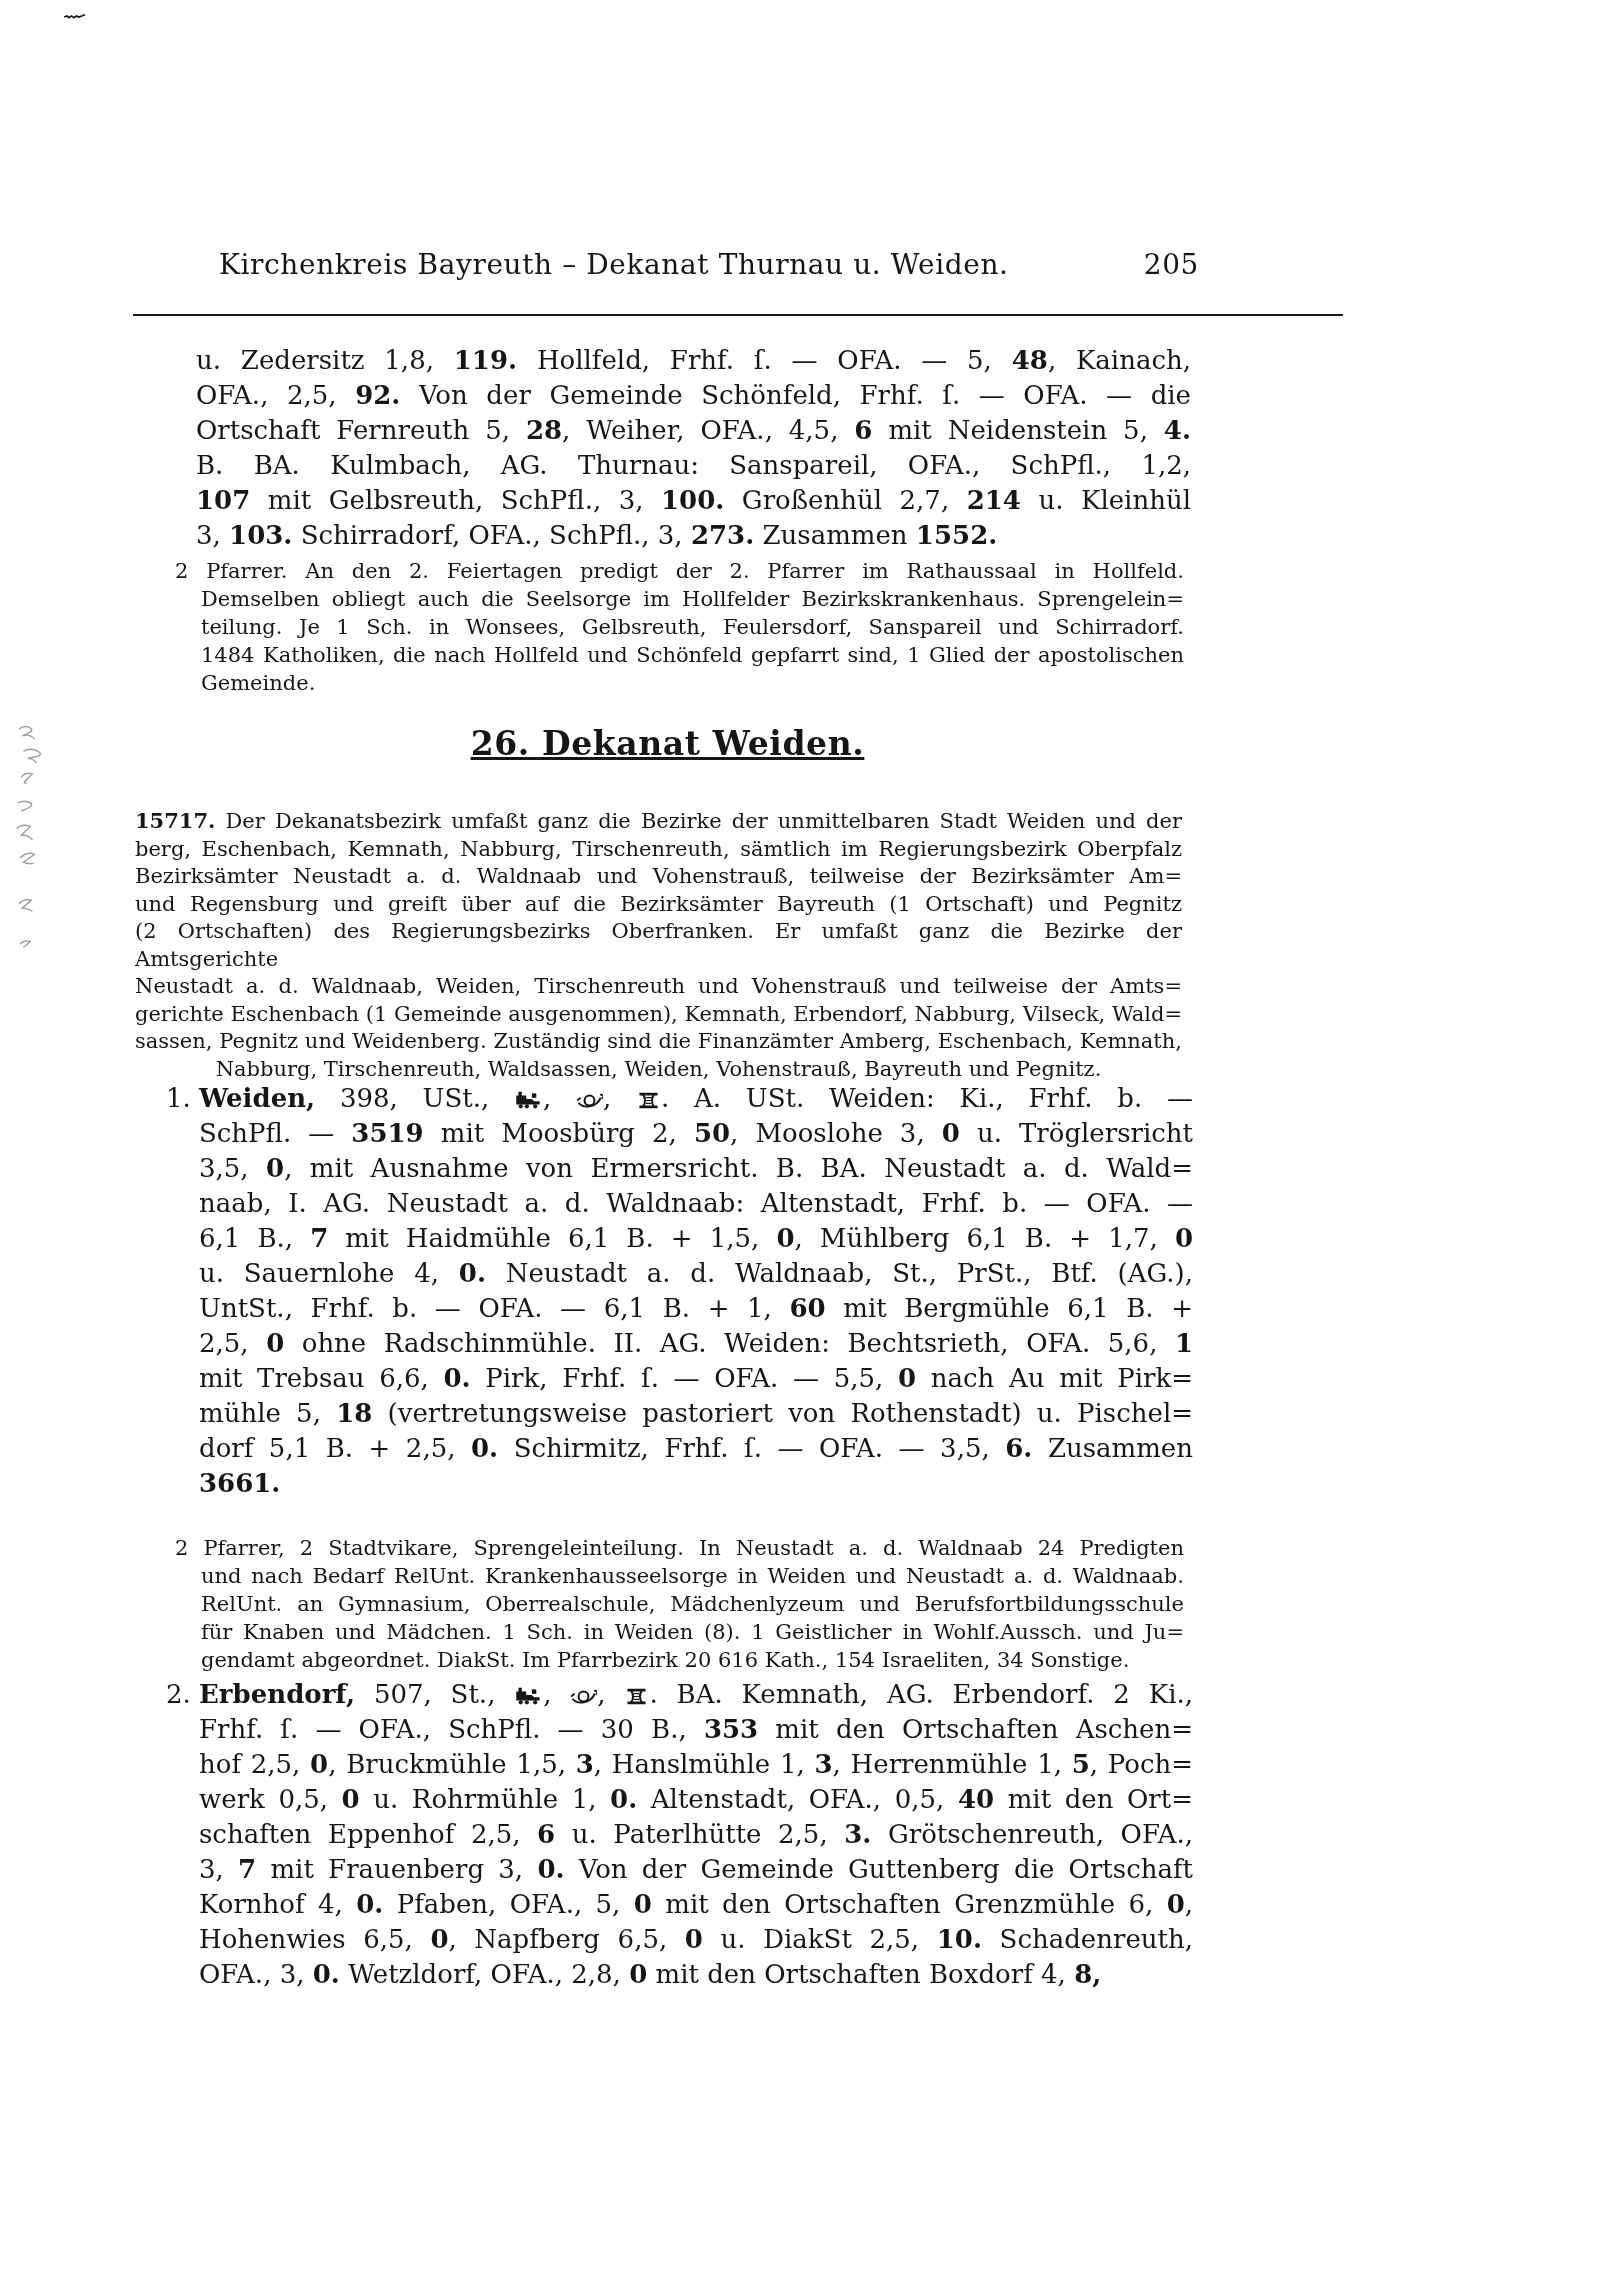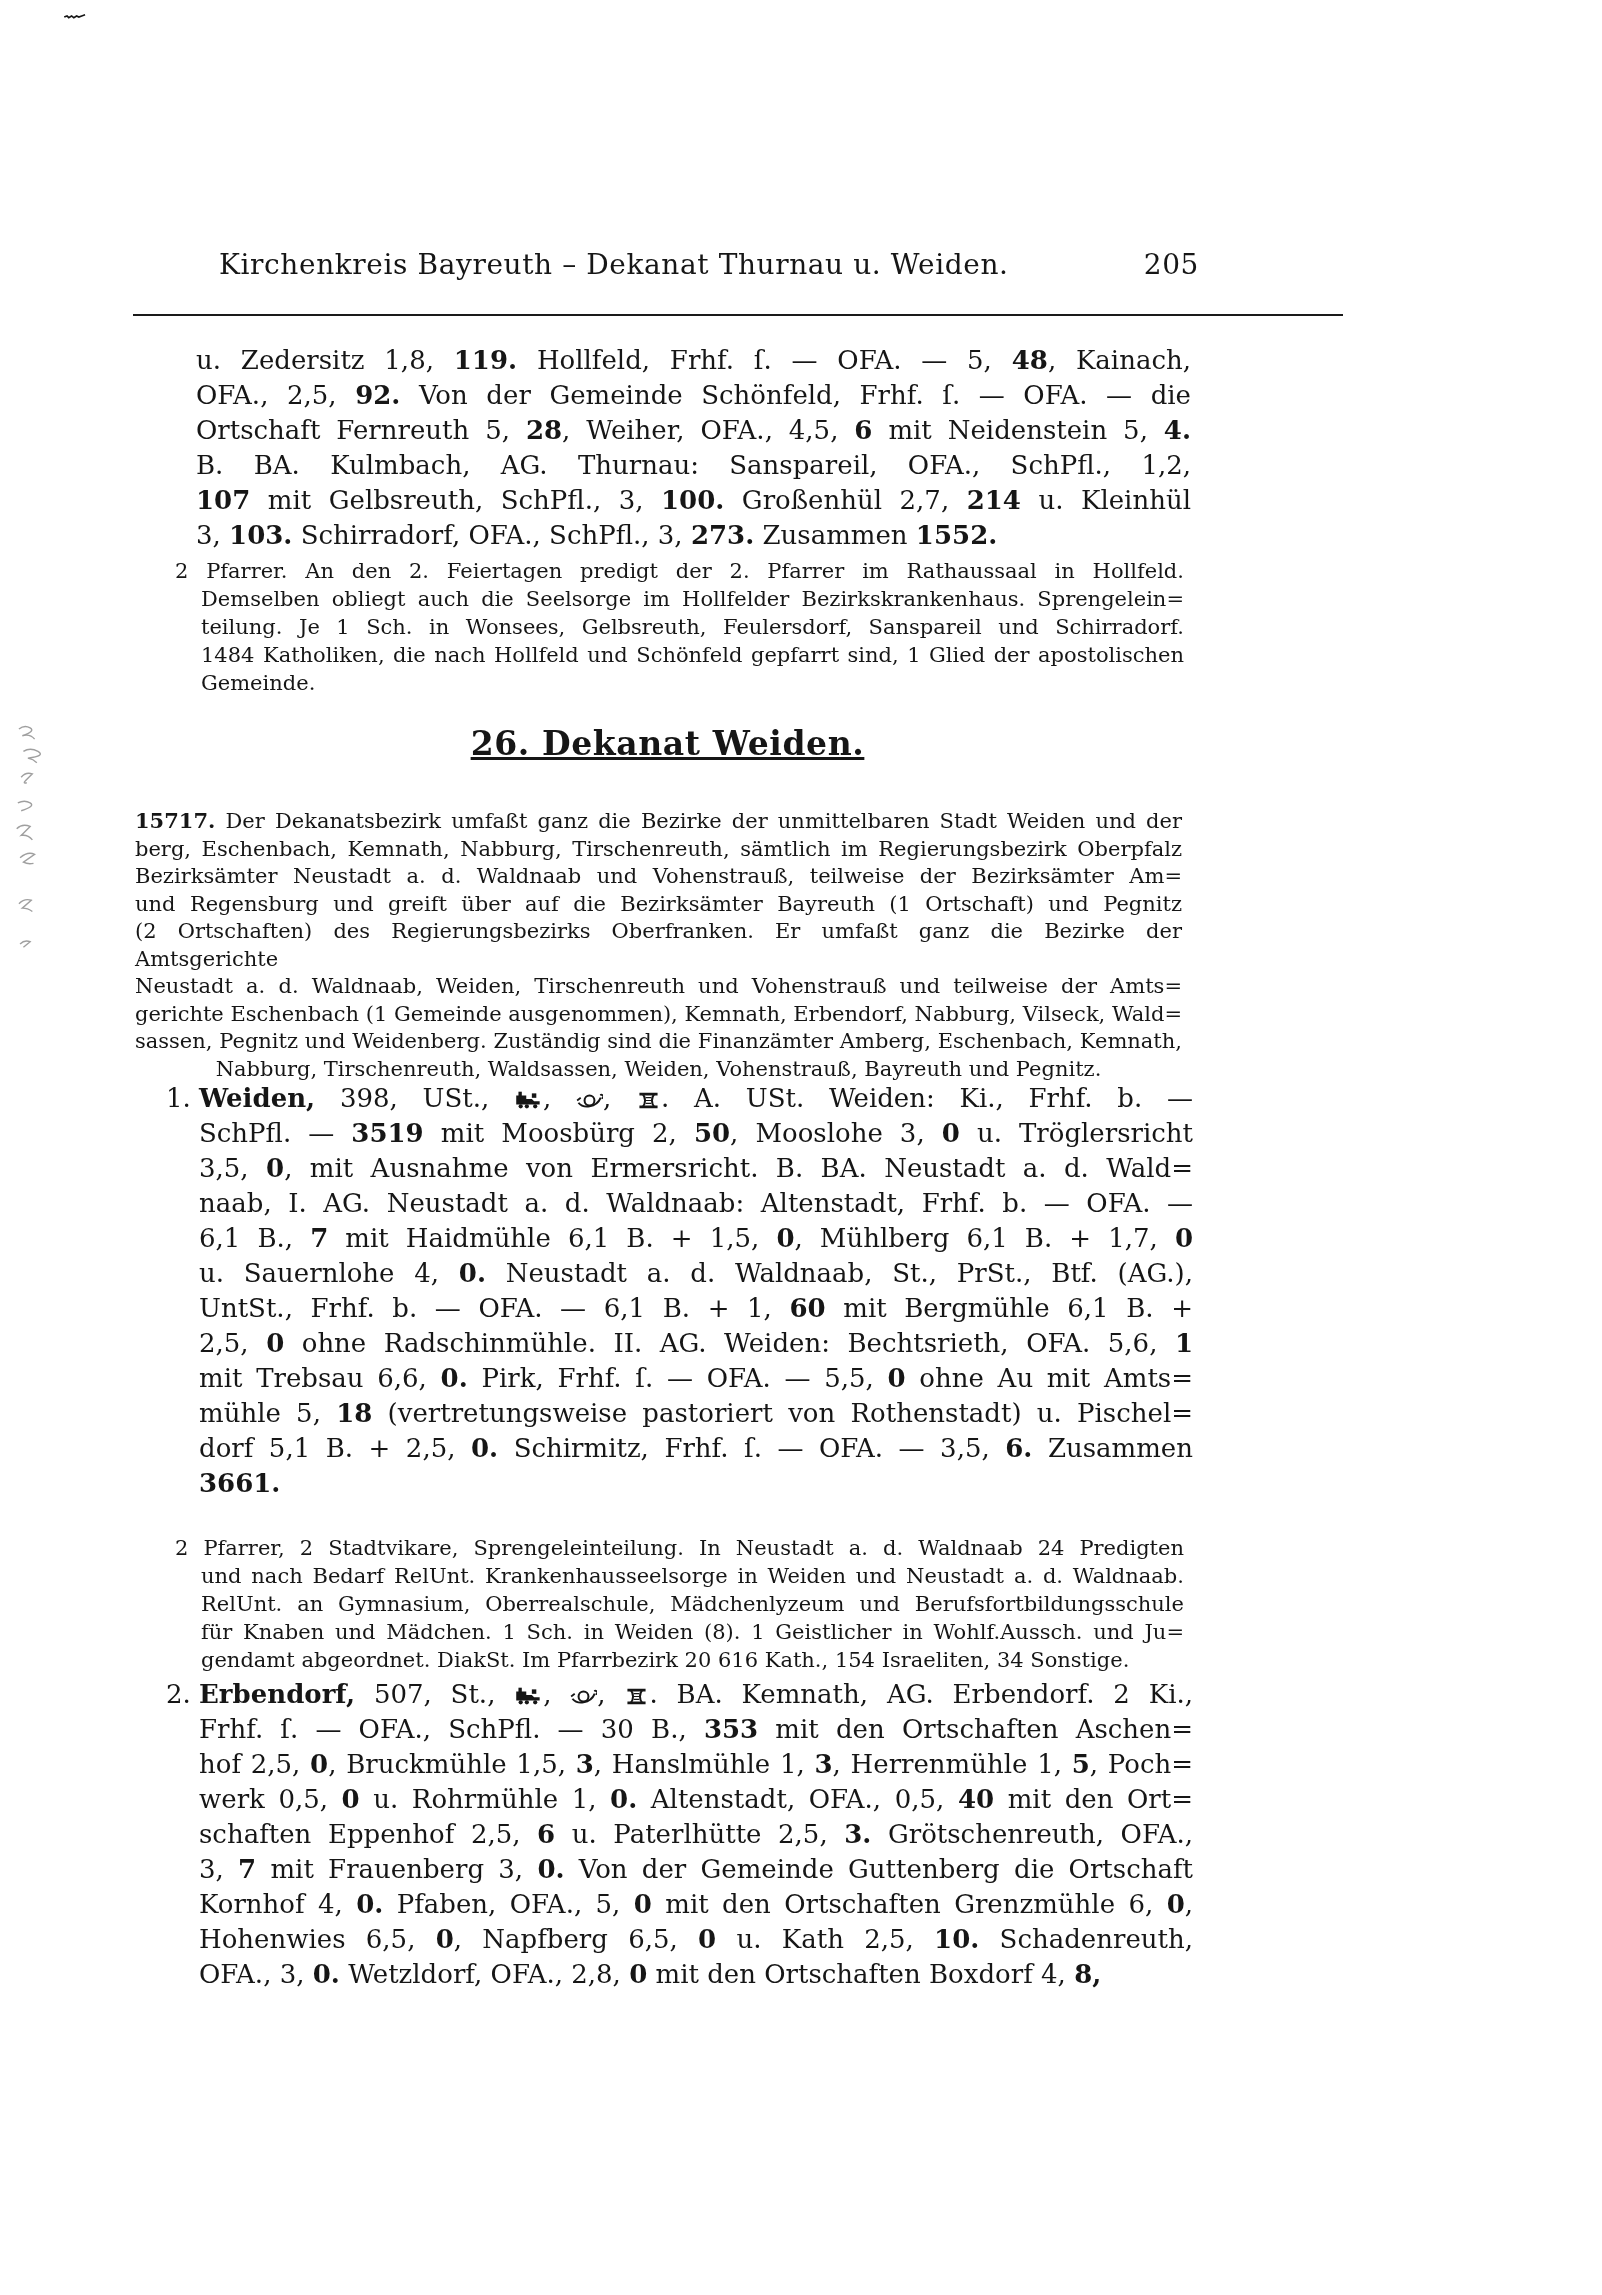--- a/index.html
+++ b/index.html
@@ -117,21 +117,21 @@
           <path d="M6 1.8 C8.6 5 8.6 10 6 13.2 M16 1.8 C13.4 5 13.4 10 16 13.2" stroke="#161616" stroke-width="1.8" fill="none"></path>
           <path d="M8.6 5 h4.8 M8.6 7.5 h4.8 M8.6 10 h4.8" stroke="#161616" stroke-width="1.1"></path>
         </svg></span><span>. A. USt. Weiden: Ki., Frhf. b. —</span></div>
     <div class="tline"><span>SchPfl. — </span><b>3519</b><span> mit Moosbürg 2, </span><b>50</b><span>, Mooslohe 3, </span><b>0</b><span> u. Tröglersricht</span></div>
     <div class="tline"><span>3,5, </span><b>0</b><span>, mit Ausnahme von Ermersricht. B. BA. Neustadt a. d. Wald=</span></div>
     <div class="tline"><span>naab, I. AG. Neustadt a. d. Waldnaab: Altenstadt, Frhf. b. — OFA. —</span></div>
     <div class="tline"><span>6,1 B., </span><b>7</b><span> mit Haidmühle 6,1 B. + 1,5, </span><b>0</b><span>, Mühlberg 6,1 B. + 1,7, </span><b>0</b></div>
     <div class="tline"><span>u. Sauernlohe 4, </span><b>0.</b><span> Neustadt a. d. Waldnaab, St., PrSt., Btf. (AG.),</span></div>
     <div class="tline"><span>UntSt., Frhf. b. — OFA. — 6,1 B. + 1, </span><b>60</b><span> mit Bergmühle 6,1 B. +</span></div>
     <div class="tline"><span>2,5, </span><b>0</b><span> ohne Radschinmühle. II. AG. Weiden: Bechtsrieth, OFA. 5,6, </span><b>1</b></div>
-    <div class="tline"><span>mit Trebsau 6,6, </span><b>0.</b><span> Pirk, Frhf. ſ. — OFA. — 5,5, </span><b>0</b><span> ohne Au mit Amts=</span></div>
+    <div class="tline"><span>mit Trebsau 6,6, </span><b>0.</b><span> Pirk, Frhf. ſ. — OFA. — 5,5, </span><b>0</b><span> nach Au mit Pirk=</span></div>
     <div class="tline"><span>mühle 5, </span><b>18</b><span> (vertretungsweise pastoriert von Rothenstadt) u. Pischel=</span></div>
     <div class="tline"><span>dorf 5,1 B. + 2,5, </span><b>0.</b><span> Schirmitz, Frhf. ſ. — OFA. — 3,5, </span><b>6.</b><span> Zusammen</span></div>
     <div class="tline last"><b>3661.</b></div>
   </div>
 
 <div class="abs footnote-2 lines small-text hang-first">
     <div class="tline"><span>2 Pfarrer, 2 Stadtvikare, Sprengeleinteilung. In Neustadt a. d. Waldnaab 24 Predigten</span></div>
     <div class="tline"><span>und nach Bedarf RelUnt. Krankenhausseelsorge in Weiden und Neustadt a. d. Waldnaab.</span></div>
     <div class="tline"><span>RelUnt. an Gymnasium, Oberrealschule, Mädchenlyzeum und Berufsfortbildungsschule</span></div>
     <div class="tline"><span>für Knaben und Mädchen. 1 Sch. in Weiden (8). 1 Geistlicher in Wohlf.Aussch. und Ju=</span></div>
@@ -155,16 +155,16 @@
           <path d="M3 1.8 H19 M3 13.2 H19" stroke="#161616" stroke-width="2.4" fill="none"></path>
           <path d="M6 1.8 C8.6 5 8.6 10 6 13.2 M16 1.8 C13.4 5 13.4 10 16 13.2" stroke="#161616" stroke-width="1.8" fill="none"></path>
           <path d="M8.6 5 h4.8 M8.6 7.5 h4.8 M8.6 10 h4.8" stroke="#161616" stroke-width="1.1"></path>
         </svg></span><span>. BA. Kemnath, AG. Erbendorf. 2 Ki.,</span></div>
     <div class="tline"><span>Frhf. ſ. — OFA., SchPfl. — 30 B., </span><b>353</b><span> mit den Ortschaften Aschen=</span></div>
     <div class="tline"><span>hof 2,5, </span><b>0</b><span>, Bruckmühle 1,5, </span><b>3</b><span>, Hanslmühle 1, </span><b>3</b><span>, Herrenmühle 1, </span><b>5</b><span>, Poch=</span></div>
     <div class="tline"><span>werk 0,5, </span><b>0</b><span> u. Rohrmühle 1, </span><b>0.</b><span> Altenstadt, OFA., 0,5, </span><b>40</b><span> mit den Ort=</span></div>
     <div class="tline"><span>schaften Eppenhof 2,5, </span><b>6</b><span> u. Paterlhütte 2,5, </span><b>3.</b><span> Grötschenreuth, OFA.,</span></div>
     <div class="tline"><span>3, </span><b>7</b><span> mit Frauenberg 3, </span><b>0.</b><span> Von der Gemeinde Guttenberg die Ortschaft</span></div>
     <div class="tline"><span>Kornhof 4, </span><b>0.</b><span> Pfaben, OFA., 5, </span><b>0</b><span> mit den Ortschaften Grenzmühle 6, </span><b>0</b><span>,</span></div>
-    <div class="tline"><span>Hohenwies 6,5, </span><b>0</b><span>, Napfberg 6,5, </span><b>0</b><span> u. Kath 2,5, </span><b>10.</b><span> Schadenreuth,</span></div>
+    <div class="tline"><span>Hohenwies 6,5, </span><b>0</b><span>, Napfberg 6,5, </span><b>0</b><span> u. DiakSt 2,5, </span><b>10.</b><span> Schadenreuth,</span></div>
     <div class="tline last"><span>OFA., 3, </span><b>0.</b><span> Wetzldorf, OFA., 2,8, </span><b>0</b><span> mit den Ortschaften Boxdorf 4, </span><b>8,</b></div>
   </div>
 
 
 </body></html>

